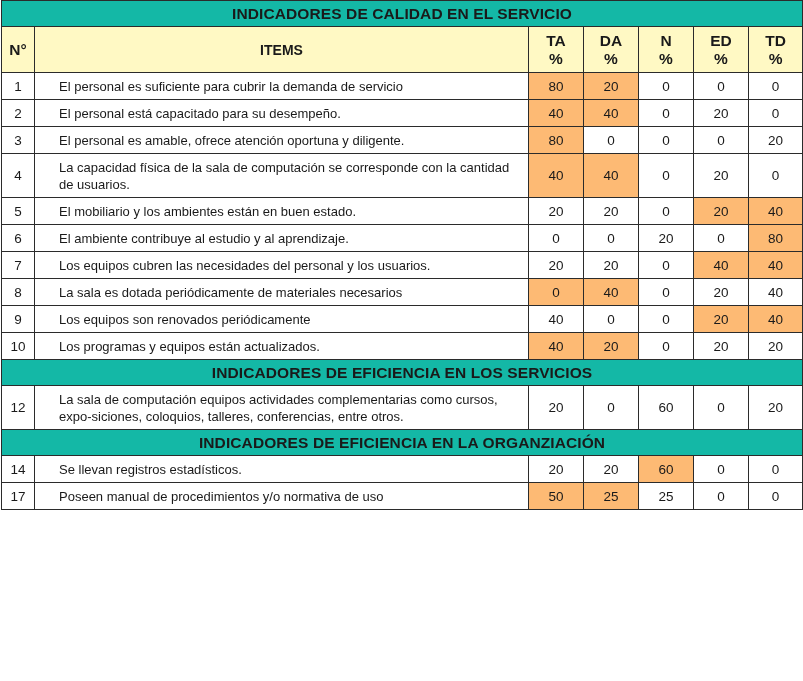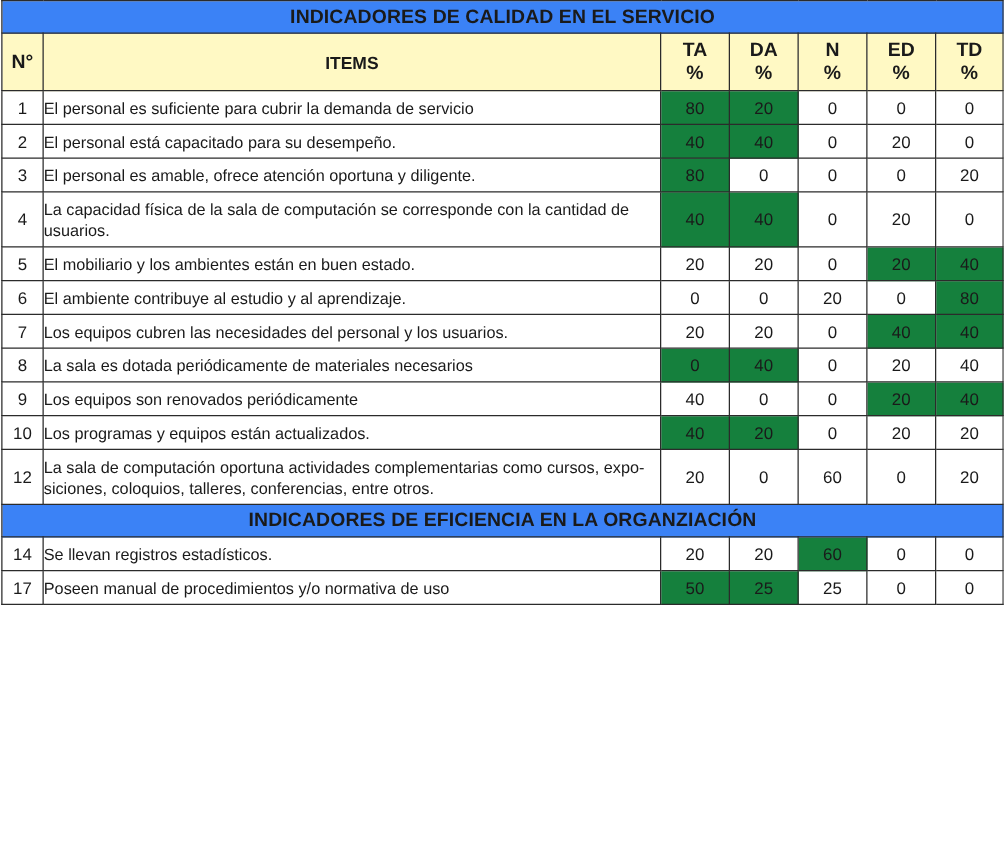--- a/index.html
+++ b/index.html
@@ -3,29 +3,29 @@
 <meta charset="utf-8">
 <style>
   html, body { margin:0; padding:0; background:#ffffff; }
   body { width:803px; height:681px; overflow:hidden; font-family:"Liberation Sans", sans-serif; color:#1a1a1a; }
   table { border-collapse:collapse; width:801px; table-layout:fixed; margin-left:1px; }
   td, th { border:1px solid #2b2b2b; padding:0; font-size:13px; }
   col.c-num { width:33px; }
   col.c-item { width:494px; }
   col.c-val { width:55px; }
   col.c-val-last { width:54px; }
-  .sec td { background:#3b82f6; font-weight:bold; font-size:15.5px; text-align:center; height:25px; letter-spacing:0.1px; }
+  .sec td { background:#14b8a6; font-weight:bold; font-size:15.5px; text-align:center; height:25px; letter-spacing:0.1px; }
   .hdr th { background:#fff9c4; font-weight:bold; height:45px; font-size:15.5px; line-height:18px; }
   .hdr th.items { font-size:14px; }
   tr.r1 td { height:26px; }
   tr.r2 td { height:43px; }
   td.num { text-align:center; font-size:13.5px; }
-  td.item { padding-left:0; padding-right:6px; line-height:17px; font-size:13px; }
+  td.item { padding-left:24px; padding-right:6px; line-height:17px; font-size:13px; }
   td.v { text-align:center; font-size:13.5px; }
-  td.hl { background:#15803d; }
+  td.hl { background:#fdba74; }
 </style>
 </head>
 <body>
 
 <table>
   <colgroup>
     <col class="c-num">
       <col class="c-item">
       <col class="c-val">
       <col class="c-val">
@@ -129,23 +129,26 @@
       </tr>
       <tr class="r1">
         <td class="num">10</td>
         <td class="item">Los programas y equipos están actualizados.</td>
         <td class="v hl">40</td>
         <td class="v hl">20</td>
         <td class="v">0</td>
         <td class="v">20</td>
         <td class="v">20</td>
       </tr>
+      <tr class="sec">
+        <td colspan="7">INDICADORES DE EFICIENCIA EN LOS SERVICIOS</td>
+      </tr>
       <tr class="r2">
         <td class="num">12</td>
-        <td class="item">La sala de computación oportuna actividades complementarias como cursos, expo-siciones, coloquios, talleres, conferencias, entre otros.</td>
+        <td class="item">La sala de computación equipos actividades complementarias como cursos, expo-siciones, coloquios, talleres, conferencias, entre otros.</td>
         <td class="v">20</td>
         <td class="v">0</td>
         <td class="v">60</td>
         <td class="v">0</td>
         <td class="v">20</td>
       </tr>
       <tr class="sec">
         <td colspan="7">INDICADORES DE EFICIENCIA EN LA ORGANZIACIÓN</td>
       </tr>
       <tr class="r1">

